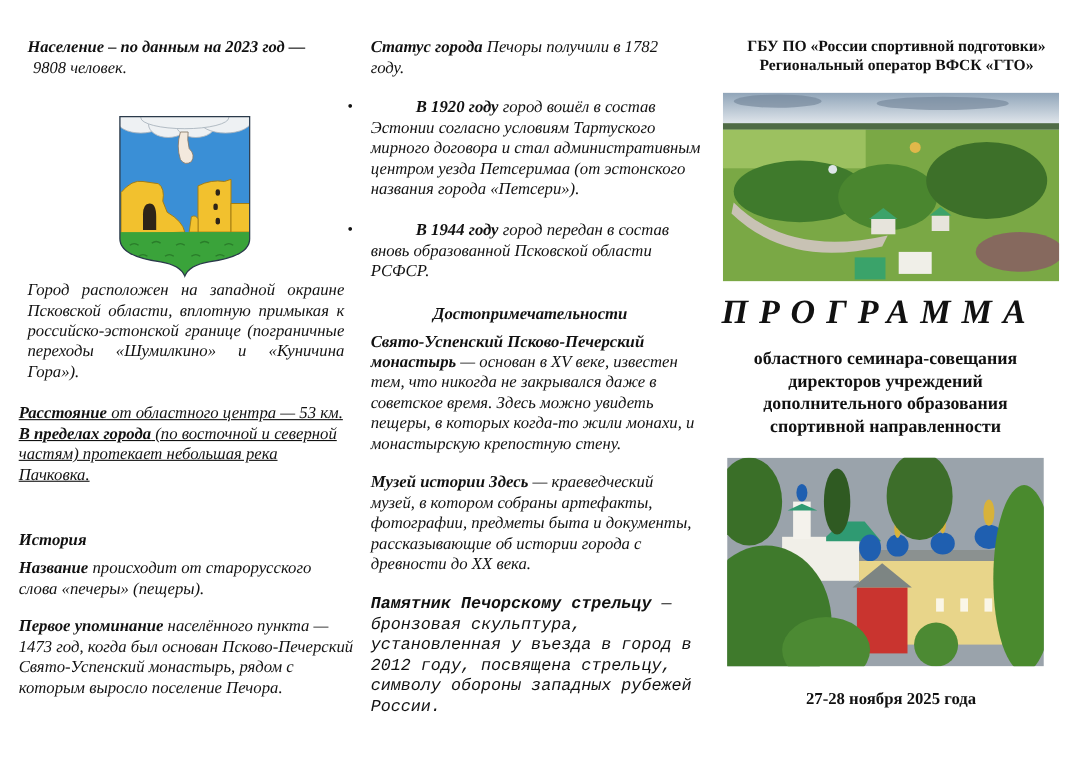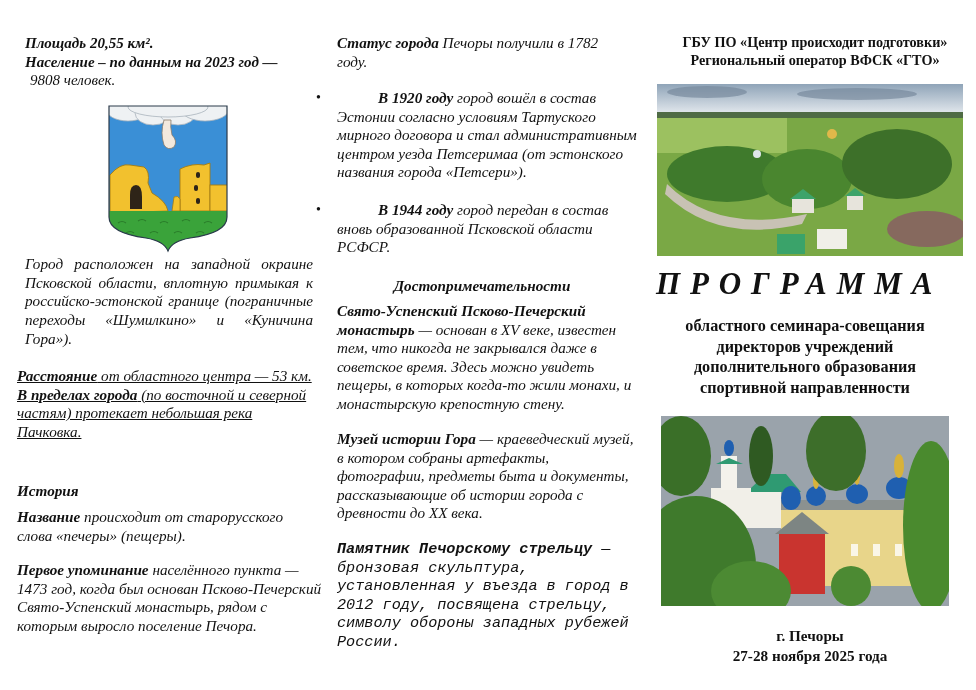--- a/index.html
+++ b/index.html
@@ -45,21 +45,20 @@
     #program-title { position: absolute; left: 656px; top: 266px; width: 300px; text-align: left; font-weight: bold; font-style: italic; font-size: 31px; letter-spacing: 10px; }
     #program-sub { position: absolute; left: 655px; top: 316px; width: 300px; text-align: center; font-weight: bold; font-size: 16.2px; line-height: 20.6px; }
     #photo-church { position: absolute; left: 661px; top: 416px; width: 288px; height: 190px; overflow: hidden; }
     #venue { position: absolute; left: 680px; top: 626px; width: 260px; text-align: center; font-weight: bold; font-size: 15.2px; line-height: 19.5px; }
   </style>
 </head>
 <body>
 
 <section id="col-left" class="col">
   <div id="intro" class="it b">
-    <p>Площадь 20,55 км².</p>
     <p>Население – по данным на 2023 год —</p>
     <p class="pop" style="font-weight:normal">9808 человек.</p>
   </div>
 
   <div id="coat">
     <svg width="120" height="148" viewBox="0 0 120 148">
       <defs>
         <clipPath id="shield">
           <path d="M1 1 H119 V112 Q119 128 82 133 Q64 136 60 146 Q56 136 38 133 Q1 128 1 112 Z"></path>
         </clipPath>
@@ -145,31 +144,31 @@
     </p>
   </div>
 
   <h3 id="sights-title" class="it b" style="margin:0">Достопримечательности</h3>
 
   <p id="sight1" class="it t15">
     <span class="b">Свято-Успенский Псково-Печерский монастырь</span><span> — основан в XV веке, известен тем, что никогда не закрывался даже в советское время. Здесь можно увидеть пещеры, в которых когда-то жили монахи, и монастырскую крепостную стену.</span>
   </p>
 
   <p id="sight2" class="it t15">
-    <span class="b">Музей истории Гора</span><span> — краеведческий музей, в котором собраны артефакты, фотографии, предметы быта и документы, рассказывающие об истории города с древности до XX века.</span>
+    <span class="b">Музей истории Здесь</span><span> — краеведческий музей, в котором собраны артефакты, фотографии, предметы быта и документы, рассказывающие об истории города с древности до XX века.</span>
   </p>
 
   <p id="sight3" class="it t15">
     <span class="b">Памятник Печорскому стрельцу</span><span> — бронзовая скульптура, установленная у въезда в город в 2012 году, посвящена стрельцу, символу обороны западных рубежей России.</span>
   </p>
 </section>
 
 <section id="col-right" class="col" style="left:0;width:976px">
   <div id="org">
-    <p>ГБУ ПО «Центр происходит подготовки»</p>
+    <p>ГБУ ПО «России спортивной подготовки»</p>
     <p>Региональный оператор ВФСК «ГТО»</p>
   </div>
 
   <div id="photo-aerial">
     <svg width="306" height="172" viewBox="0 0 306 172" preserveAspectRatio="none">
       <defs>
         <linearGradient id="sky1" x1="0" y1="0" x2="0" y2="1">
           <stop offset="0" stop-color="#8fa4b8"></stop>
             <stop offset="1" stop-color="#e4e9ee"></stop>
         </linearGradient>
@@ -235,16 +234,15 @@
       <ellipse cx="20" cy="40" rx="30" ry="40" fill="#3a6f28"></ellipse>
       <ellipse cx="90" cy="175" rx="40" ry="30" fill="#4c8a33"></ellipse>
       <ellipse cx="270" cy="110" rx="28" ry="85" fill="#4a8a2e"></ellipse>
       <ellipse cx="175" cy="35" rx="30" ry="40" fill="#3d6e2a"></ellipse>
       <ellipse cx="100" cy="40" rx="12" ry="30" fill="#2f5a22"></ellipse>
       <ellipse cx="190" cy="170" rx="20" ry="20" fill="#4c8a33"></ellipse>
     </svg>
   </div>
 
   <div id="venue">
-    <p>г. Печоры</p>
     <p>27-28 ноября 2025 года</p>
   </div>
 </section>
 
 </body></html>

